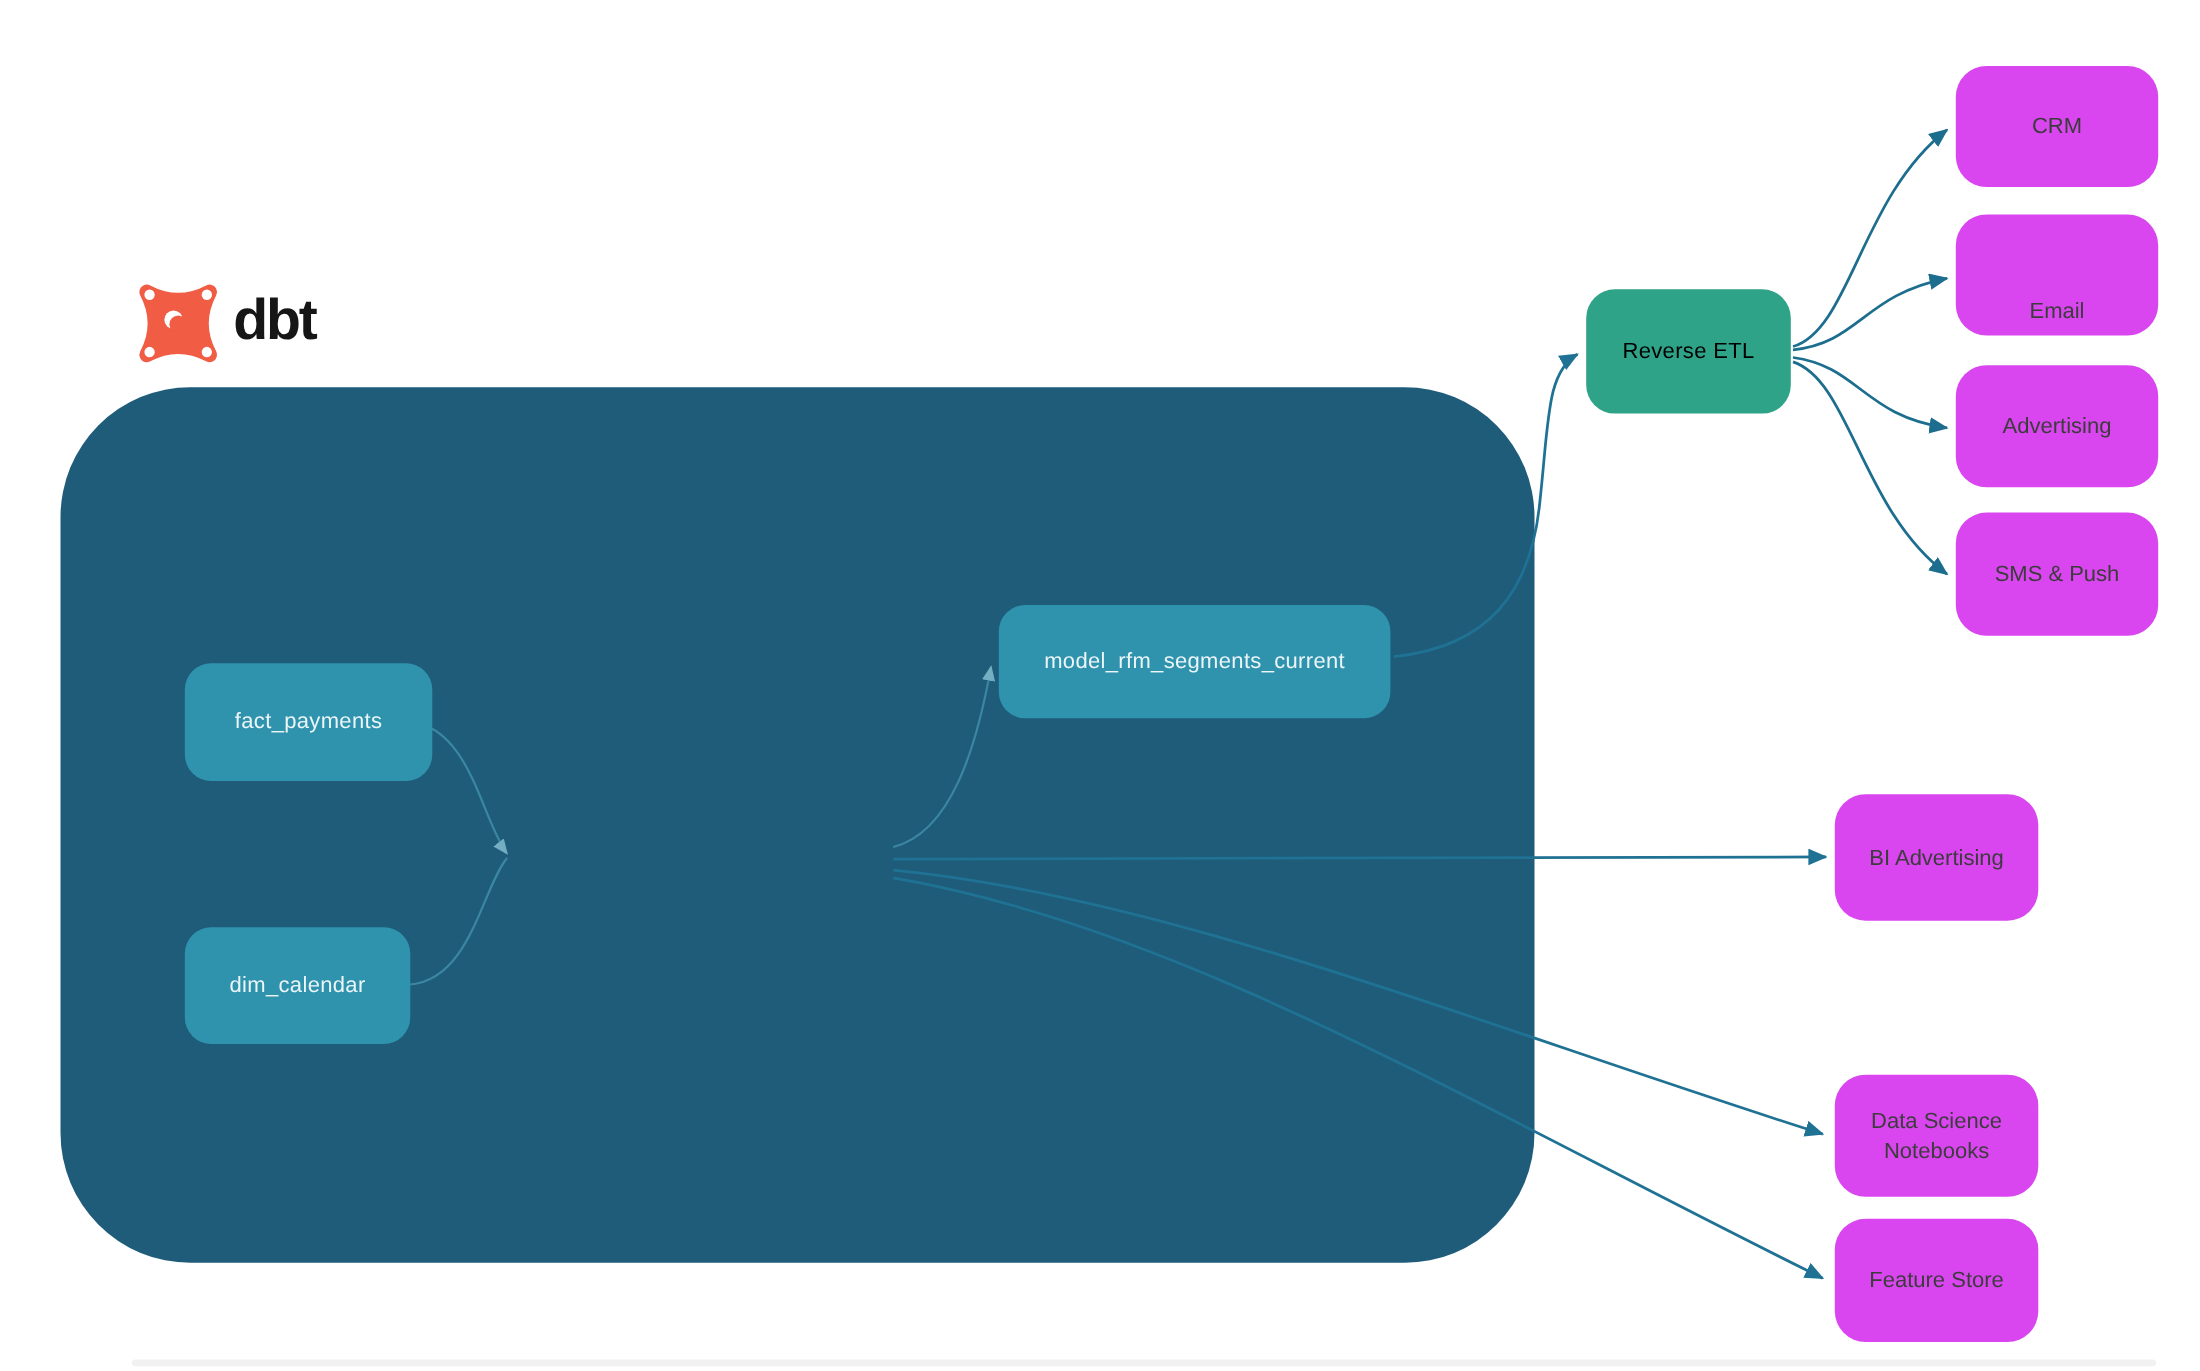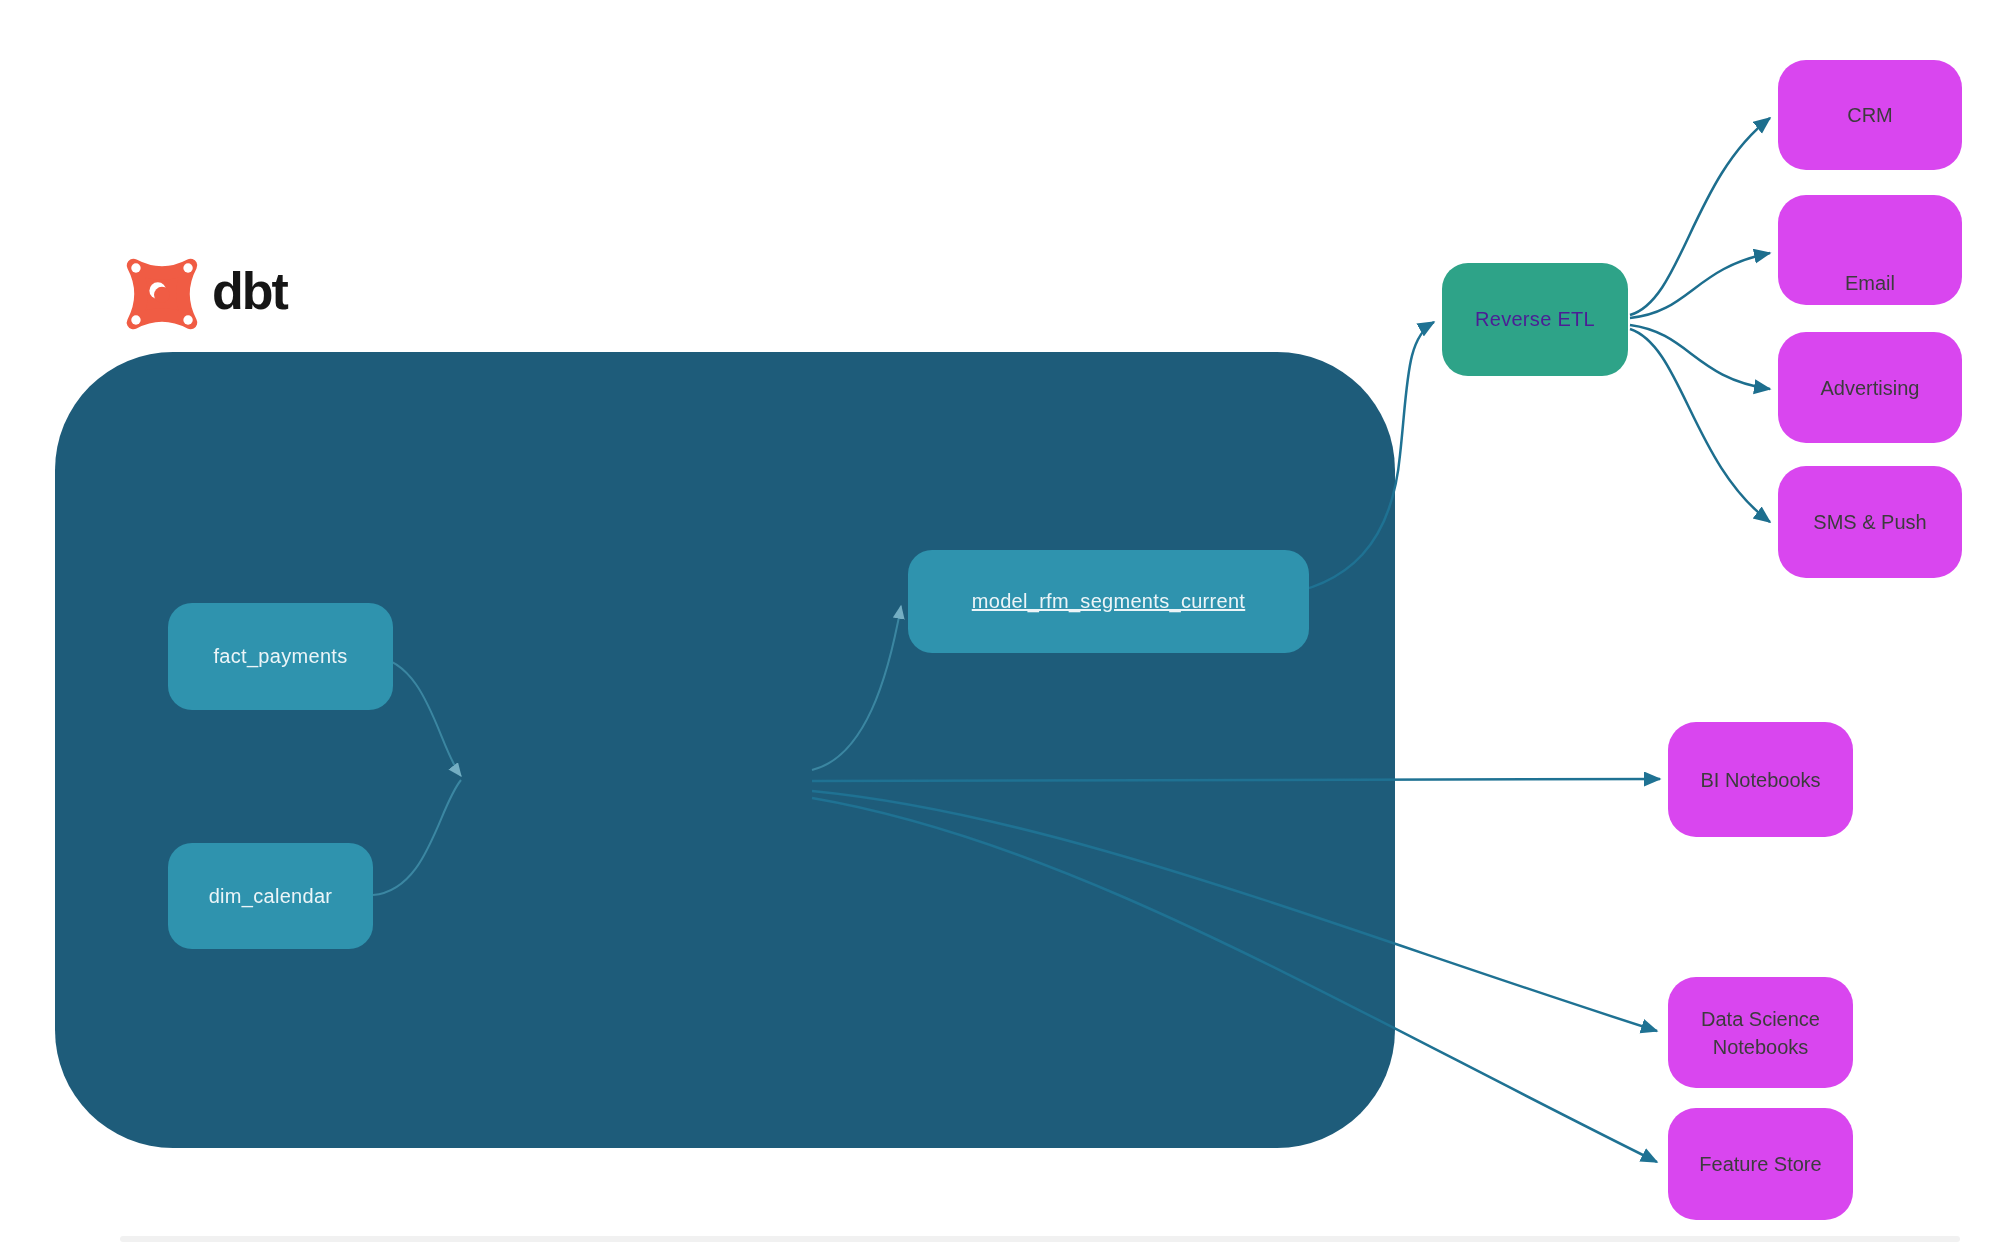--- a/index.html
+++ b/index.html
@@ -26,27 +26,27 @@
   svg.edges{position:absolute;left:0;top:0;z-index:2;}
   .edge-in{stroke:#3D89A4;stroke-width:2;fill:none;opacity:.95;}
   .edge-cross{stroke:#1F7293;stroke-width:2.5;fill:none;}
   .edge-out{stroke:#1D6E8E;stroke-width:2.5;fill:none;}
   
   .node{
     position:absolute;z-index:3;display:flex;align-items:center;justify-content:center;
     text-align:center;border-radius:24px;box-sizing:border-box;padding:8px 14px;
   }
   .node-teal{background:#2F93AE;color:#ECF5F8;font-size:20px;letter-spacing:.3px;}
-  .node-green{background:#2EA388;color:#4c1d95;font-size:20px;letter-spacing:.3px;border-radius:26px;}
+  .node-green{background:#2EA388;color:#000000;font-size:20px;letter-spacing:.3px;border-radius:26px;}
   .node-gray{background:#d946ef;color:#3C3C3C;font-size:20px;border-radius:28px;line-height:1.4;}
   
   #n-fact   {left:168px; top:603px; width:225px; height:107px;}
   #n-dim    {left:168px; top:843px; width:205px; height:106px;}
   #n-hist   {left:467px; top:725px; width:345px; height:120px;}
-  #n-current{left:908px; top:550px; width:401px; height:103px;text-decoration:underline;}
+  #n-current{left:908px; top:550px; width:356px; height:103px;}
   #n-retl   {left:1442px;top:263px; width:186px; height:113px;}
   #n-crm    {left:1778px;top:60px;  width:184px; height:110px;}
   #n-email  {left:1778px;top:195px; width:184px; height:110px;align-items:flex-end;}
   #n-adv    {left:1778px;top:332px; width:184px; height:111px;}
   #n-sms    {left:1778px;top:466px; width:184px; height:112px;}
   #n-bi     {left:1668px;top:722px; width:185px; height:115px;}
   #n-ds     {left:1668px;top:977px; width:185px; height:111px;}
   #n-fs     {left:1668px;top:1108px;width:185px; height:112px;}
   
   .bottom-strip{
@@ -125,21 +125,21 @@
     <span>Email</span>
   </div>
   <div class="node node-gray" id="n-adv">
     <span>Advertising</span>
   </div>
   <div class="node node-gray" id="n-sms">
     <span>SMS &amp; Push</span>
   </div>
 
   <div class="node node-gray" id="n-bi">
-    <span>BI Notebooks</span>
+    <span>BI Advertising</span>
   </div>
   <div class="node node-gray" id="n-ds">
     <span>Data Science Notebooks</span>
   </div>
   <div class="node node-gray" id="n-fs">
     <span>Feature Store</span>
   </div>
 
 </div>
 

